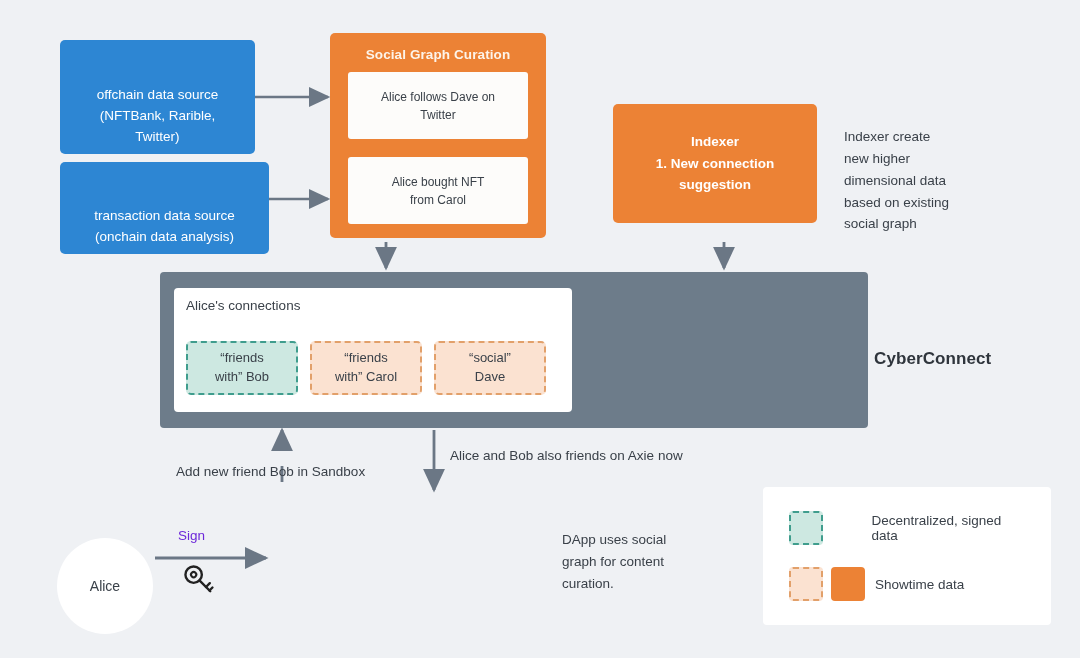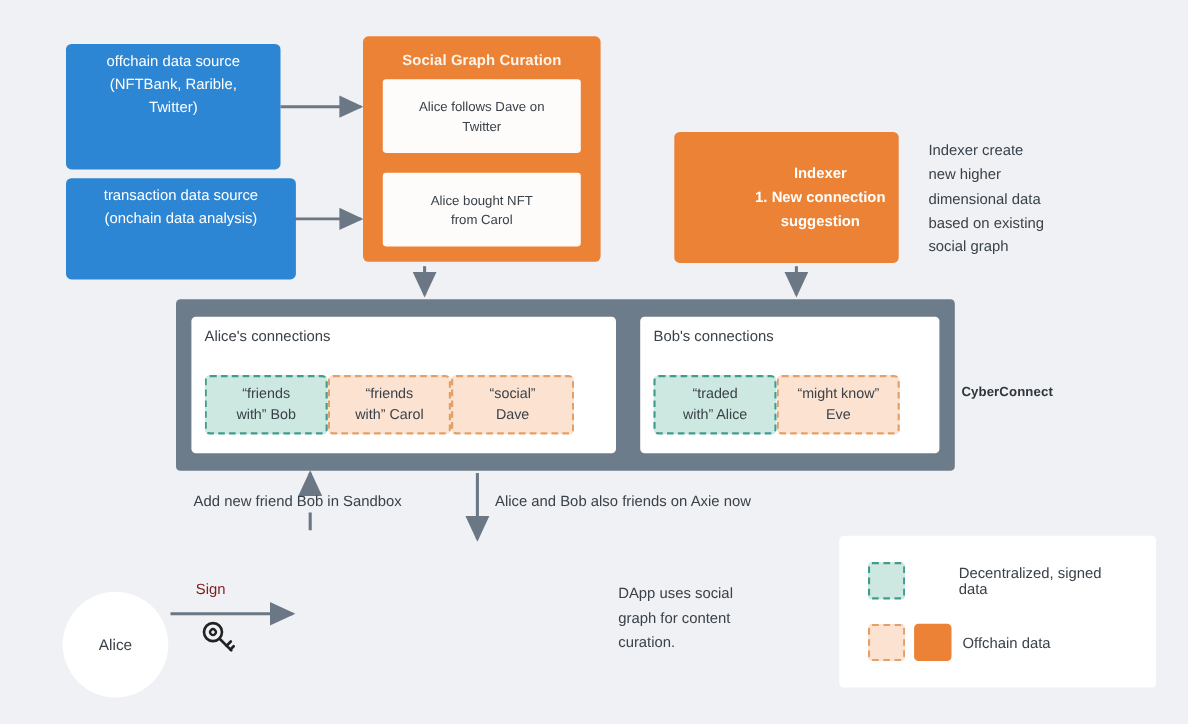--- a/index.html
+++ b/index.html
@@ -23,21 +23,21 @@
 
   
   .src-box {
     background: #2d86d3;
     border-radius: 5px;
     color: #ffffff;
     font-size: 13.5px;
     line-height: 1.55;
     text-align: center;
     display: flex;
-    align-items: flex-start;
+    align-items: flex-end;
     justify-content: center;
     padding: 6px 12px;
     font-weight: 400;
   }
 
   
   .sgc-panel {
     background: #ec8235;
     border-radius: 5px;
     padding: 10px 18px 14px 18px;
@@ -104,21 +104,21 @@
     border-radius: 4px;
     padding: 10px 12px 22px 12px;
     display: flex;
     flex-direction: column;
   }
   .conn-title {
     font-size: 13.5px;
     color: #3a4149;
     margin-bottom: 9px;
   }
-  .chip-row { display: flex; flex: 1; margin-top: 19px; }
+  .chip-row { display: flex; gap: 12px; flex: 1; margin-top: 19px; }
   .chip {
     border-radius: 5px;
     font-size: 13px;
     line-height: 1.45;
     text-align: center;
     display: flex;
     align-items: center;
     justify-content: center;
     padding: 6px 4px;
     color: #3a4149;
@@ -126,21 +126,21 @@
   }
   .chip.teal {
     background: #cde8e1;
     border: 2px dashed #3f9d8d;
   }
   .chip.peach {
     background: #fbe2d1;
     border: 2px dashed #e2a06a;
   }
   .cyber-label {
-    font-size: 12px;
+    font-size: 17px;
     font-weight: bold;
     color: #2f353c;
     letter-spacing: .1px;
   }
 
   
   .dapps-box {
     background: #2d86d3;
     border-radius: 5px;
     color: #ffffff;
@@ -191,21 +191,21 @@
   .sw.solid-orange { background: #ec8235; }
   .legend-text { font-size: 13.5px; color: #3a4149; }
 
   .arrow-label {
     font-size: 13.5px;
     color: #3a4149;
     white-space: nowrap;
   }
   .sign-label {
     font-size: 13.5px;
-    color: #7f1d1d;
+    color: #6d28d9;
   }
   svg.overlay { position: absolute; left: 0; top: 0; pointer-events: none; }
 </style>
 </head>
 <body>
 
 <div class="canvas">
 
   <svg class="overlay" width="1080" height="658">
     <defs>
@@ -246,21 +246,21 @@
     <div class="sgc-card">
       <span style="white-space:pre-line">Alice follows Dave on
 Twitter</span>
     </div>
     <div class="sgc-card">
       <span style="white-space:pre-line">Alice bought NFT
 from Carol</span>
     </div>
   </div>
 
-  <div class="abs indexer-box" style="left:613px; top:120px; width:204px; height:119px;justify-content:flex-end;">
+  <div class="abs indexer-box" style="left:613px; top:104px; width:204px; height:119px;">
     <span style="white-space:pre-line">Indexer
 1. New connection
 suggestion</span>
   </div>
 
   <div class="abs note" style="left:844px; top:126px; width:180px;">
     <span style="white-space:pre-line">Indexer create
 new higher
 dimensional data
 based on existing
@@ -280,38 +280,25 @@
           <span style="white-space:pre-line">“friends
 with” Carol</span>
         </div>
         <div class="chip peach">
           <span style="white-space:pre-line">“social”
 Dave</span>
         </div>
       </div>
     </div>
 
-    <div class="conn-card" style="width:256px;">
-      <div class="conn-title">Bob's connections</div>
-      <div class="chip-row">
-        <div class="chip teal">
-          <span style="white-space:pre-line">“traded
-with” Alice</span>
-        </div>
-        <div class="chip peach">
-          <span style="white-space:pre-line">“might know”
-Eve</span>
-        </div>
-      </div>
-    </div>
   </div>
 
   <div class="abs cyber-label" style="left:874px; top:349px;">CyberConnect</div>
 
-  <div class="abs arrow-label" style="left:176px; top:448px;">Add new friend Bob in Sandbox</div>
+  <div class="abs arrow-label" style="left:176px; top:464px;">Add new friend Bob in Sandbox</div>
 
   <div class="abs arrow-label" style="left:450px; top:448px;">Alice and Bob also friends on Axie now</div>
 
   <div class="abs alice-circle" style="left:57px; top:538px; width:96px; height:96px;">
     <span>Alice</span>
   </div>
 
   <div class="abs sign-label" style="left:178px; top:528px;">Sign</div>
 
   <svg class="abs" style="left:178px; top:559px;" width="44" height="44" viewBox="0 0 44 44">
@@ -336,17 +323,17 @@
       <div class="legend-swatches">
         <div class="sw teal"></div>
       </div>
       <div class="legend-text">Decentralized, signed data</div>
     </div>
     <div class="legend-row">
       <div class="legend-swatches">
         <div class="sw peach"></div>
         <div class="sw solid-orange"></div>
       </div>
-      <div class="legend-text">Offchain data</div>
+      <div class="legend-text">Showtime data</div>
     </div>
   </div>
 
 </div>
 
 </body></html>

